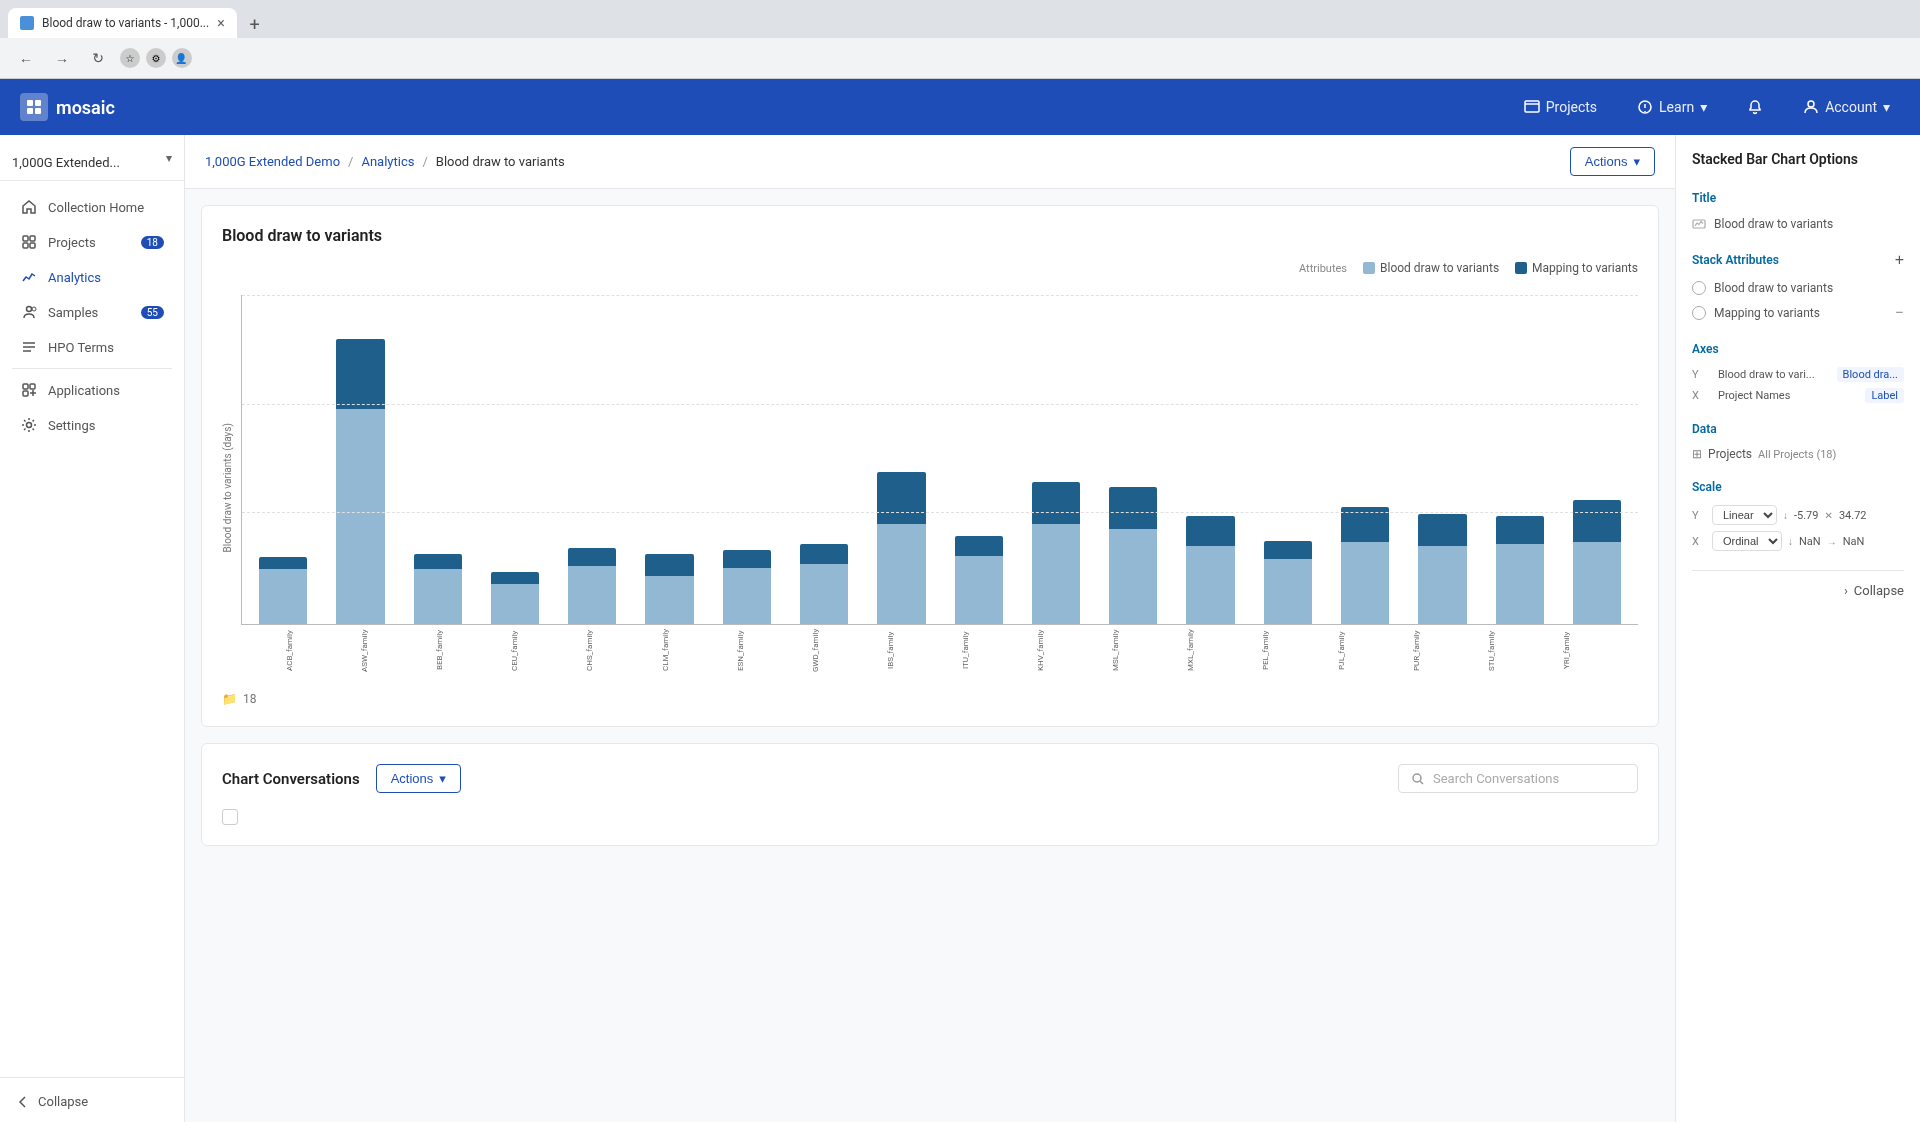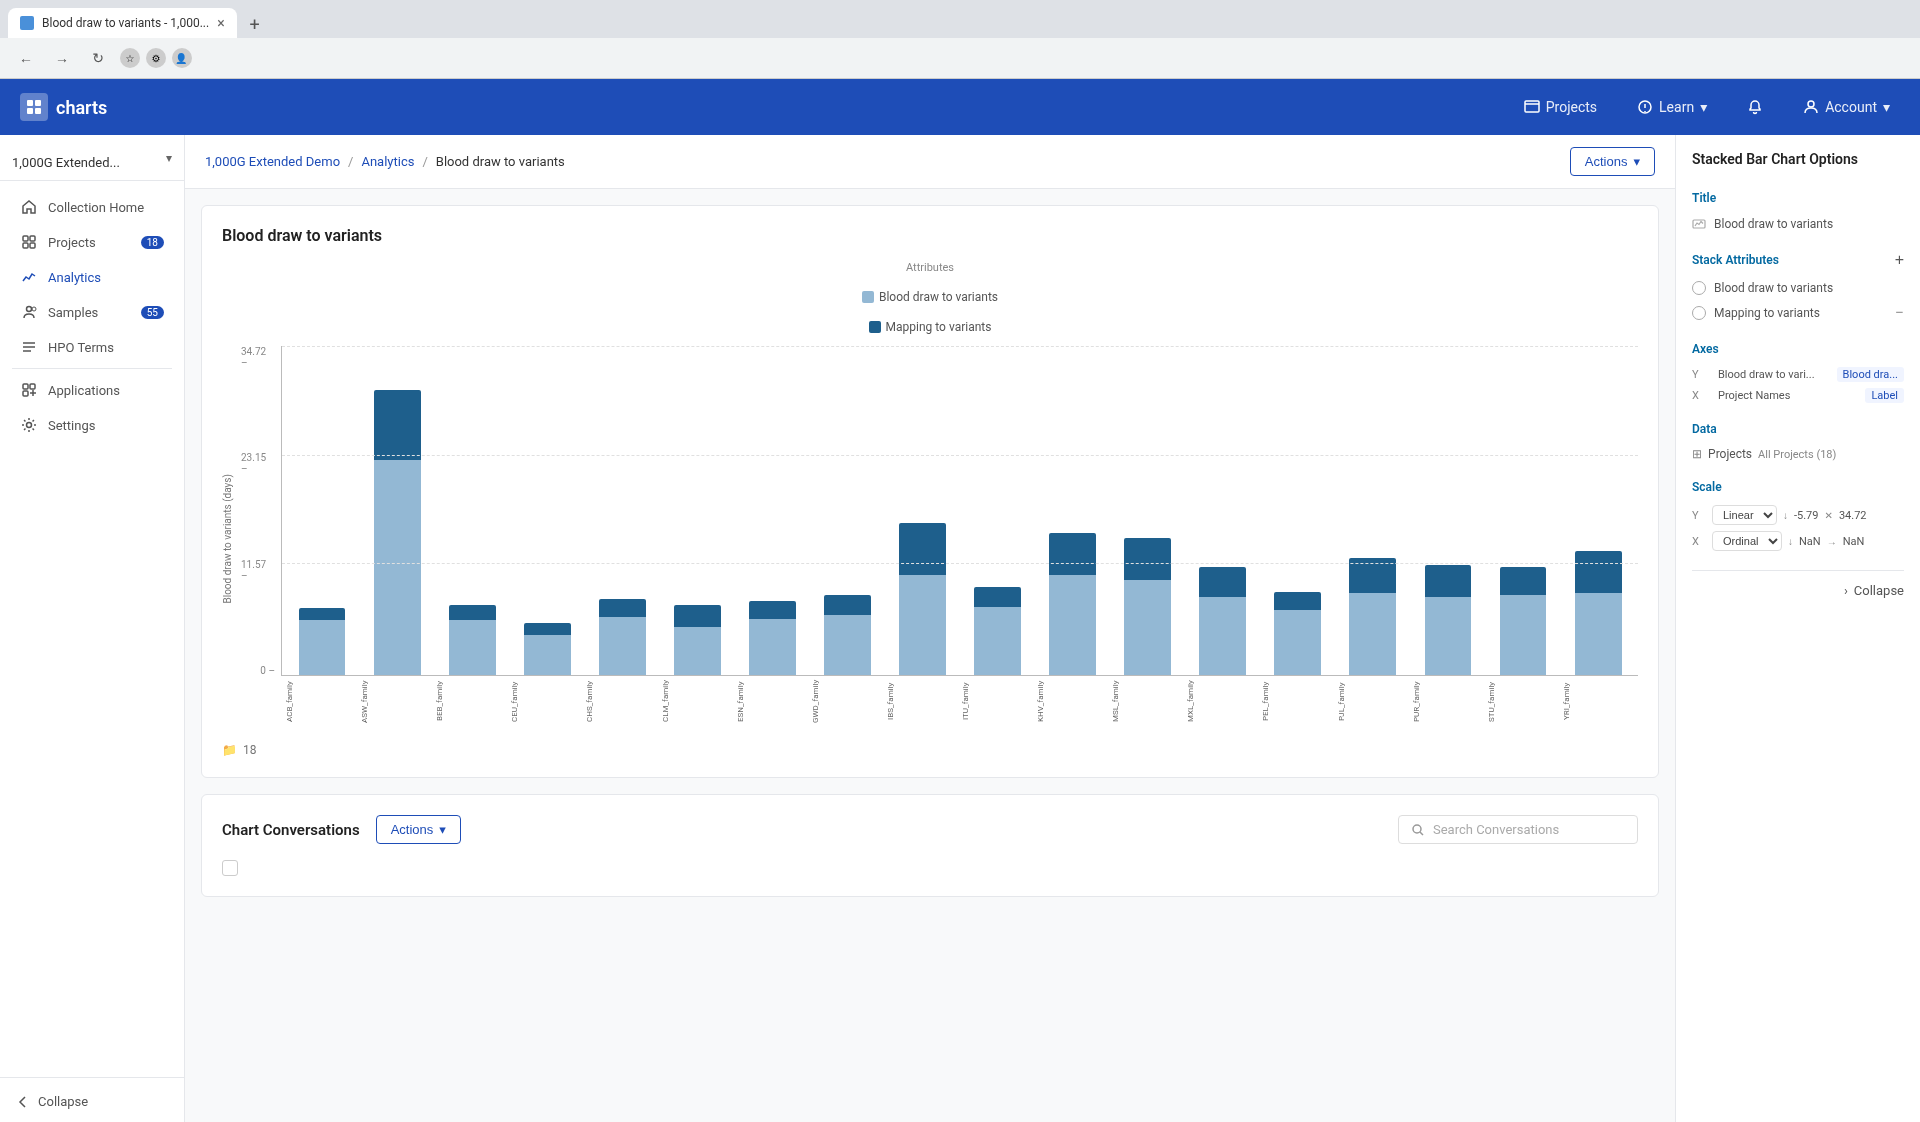--- a/index.html
+++ b/index.html
@@ -47,21 +47,21 @@
     .content-header { background: white; padding: 12px 20px; border-bottom: 1px solid #e5e7eb; display: flex; align-items: center; justify-content: space-between; }
     .breadcrumb { display: flex; align-items: center; gap: 8px; font-size: 13px; }
     .breadcrumb-link { color: #1e4db7; cursor: pointer; }
     .breadcrumb-sep { color: #999; }
     .breadcrumb-current { color: #333; }
     .actions-btn { border: 1.5px solid #1e4db7; color: #1e4db7; background: white; border-radius: 4px; padding: 6px 14px; font-size: 13px; cursor: pointer; display: flex; align-items: center; gap: 6px; font-weight: 500; }
 
     
     .chart-section { margin: 16px; background: white; border-radius: 6px; border: 1px solid #e5e7eb; padding: 20px; }
     .chart-title { font-size: 16px; font-weight: 600; color: #222; margin-bottom: 16px; }
-    .chart-legend { display: flex; align-items: center; gap: 16px; justify-content: flex-end; margin-bottom: 12px; font-size: 12px; color: #555; flex-direction: column; }
+    .chart-legend { display: flex; align-items: center; gap: 16px; justify-content: flex-end; margin-bottom: 20px; font-size: 12px; color: #555; }
     .legend-item { display: flex; align-items: center; gap: 5px; }
     .legend-dot { width: 12px; height: 12px; border-radius: 2px; }
     .chart-area { display: flex; gap: 0; }
     .y-axis-label { writing-mode: vertical-rl; text-orientation: mixed; transform: rotate(180deg); font-size: 10px; color: #777; white-space: nowrap; margin-right: 8px; align-self: center; }
     .chart-container { flex: 1; position: relative; }
     .chart-footer { display: flex; align-items: center; gap: 6px; margin-top: 12px; font-size: 12px; color: #777; }
 
     
     .conversations-section { margin: 0 16px 16px; background: white; border-radius: 6px; border: 1px solid #e5e7eb; padding: 20px; }
     .conversations-header { display: flex; align-items: center; justify-content: space-between; margin-bottom: 16px; }
@@ -127,21 +127,21 @@
   <div class="top-nav">
     <div class="logo">
       <div class="logo-icon">
         <svg width="16" height="16" viewBox="0 0 16 16" fill="white">
             <rect x="1" y="1" width="6" height="6" rx="1"></rect>
             <rect x="9" y="1" width="6" height="6" rx="1"></rect>
             <rect x="1" y="9" width="6" height="6" rx="1"></rect>
             <rect x="9" y="9" width="6" height="6" rx="1"></rect>
           </svg>
       </div>
-      <span>charts</span>
+      <span>mosaic</span>
     </div>
     <div class="top-nav-spacer"></div>
     <div class="top-nav-item">
       <svg viewBox="0 0 16 16" fill="white">
           <rect x="1" y="2" width="14" height="11" rx="1" stroke="white" stroke-width="1.5" fill="none"></rect>
           <path d="M1 5h14" stroke="white" stroke-width="1.5"></path>
         </svg>
       <span>Projects</span>
     </div>
     <div class="top-nav-item">
@@ -285,26 +285,20 @@
             <div class="legend-dot color-dark-blue"></div>
             <span>Mapping to variants</span>
           </div>
         </div>
 
         <div class="chart-area">
           <div class="y-axis-label">Blood draw to variants (days)</div>
           <div class="chart-container">
             <div style="display:flex; margin-left:0;">
 
-              <div style="width:40px; height:330px; display:flex; flex-direction:column; justify-content:space-between; align-items:flex-end; padding-right:6px; font-size:10px; color:#888;">
-                <span>34.72 –</span>
-                <span>23.15 –</span>
-                <span>11.57 –</span>
-                <span>0 –</span>
-              </div>
 
               <div style="flex:1; height:330px; display:flex; align-items:flex-end; gap:3px; border-bottom:1px solid #bbb; border-left:1px solid #bbb; padding:0 4px; position:relative;">
 
                 <div style="position:absolute; top:0; left:0; right:0; bottom:0; pointer-events:none;">
                   <div style="position:absolute; top:0; left:0; right:0; border-top:1px dashed #e0e0e0;"></div>
                   <div style="position:absolute; top:33%; left:0; right:0; border-top:1px dashed #e0e0e0;"></div>
                   <div style="position:absolute; top:66%; left:0; right:0; border-top:1px dashed #e0e0e0;"></div>
                 </div>
 
                 <div style="display:flex; flex-direction:column; align-items:center; flex:1; justify-content:flex-end; height:100%;">

